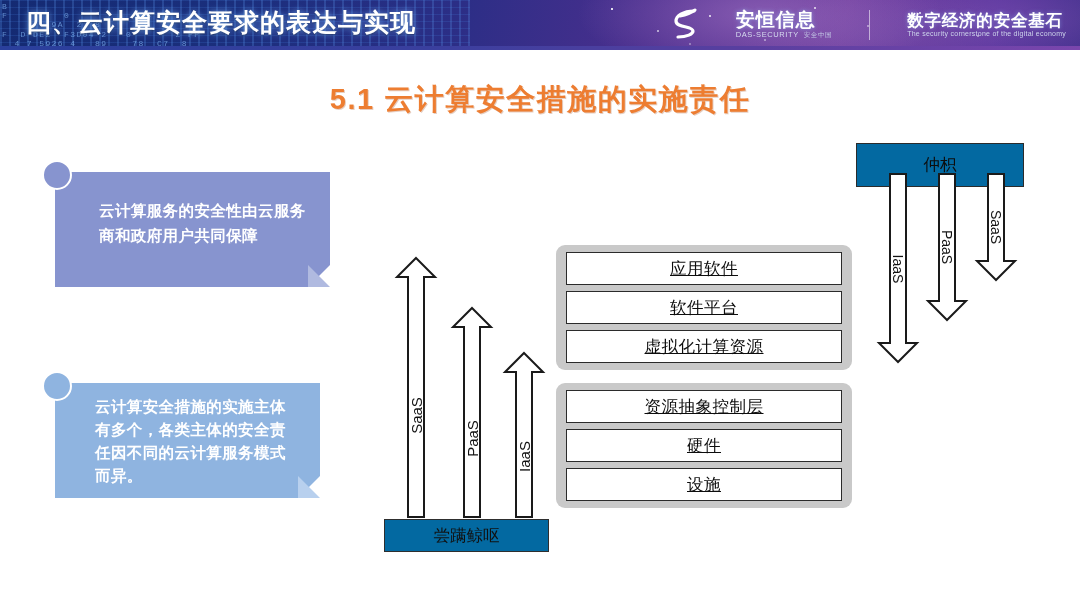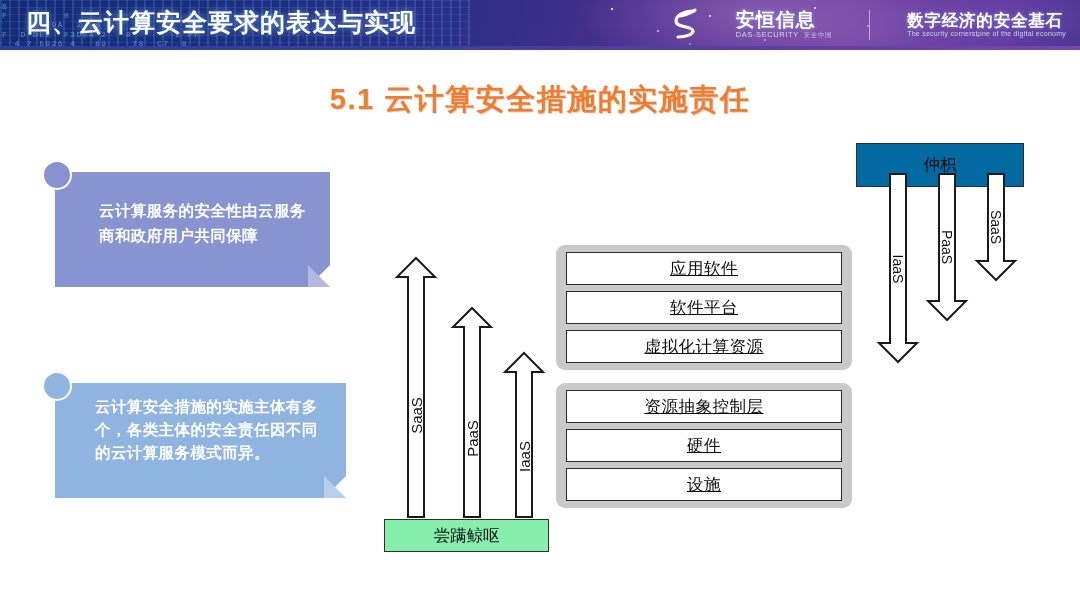--- a/index.html
+++ b/index.html
@@ -102,36 +102,36 @@
     border-radius:50%; border:2.5px solid #ffffff;
   }
   .callout .txt {
     position:absolute; left:44px; top:26px; right:20px;
     font-size:15.5px; font-weight:bold; color:#ffffff; line-height:25px; letter-spacing:.4px;
   }
   .c1 { left:55px; top:172px; width:275px; height:115px; }
   .c1 .body { background:#8794cf; }
   .c1 .fold { background:#b0bae0; }
   .c1 .dot  { background:#8794cf; }
-  .c2 { left:55px; top:383px; width:291px; height:115px; }
+  .c2 { left:55px; top:383px; width:265px; height:115px; }
   .c2 .body { background:#8fb4e0; }
   .c2 .fold { background:#b8d0ee; }
   .c2 .dot  { background:#8fb4e0; }
   .c2 .txt { left:40px; top:12px; line-height:23px; }
 
   
   .uparrow { position:absolute; }
   .uparrow svg { display:block; }
   .uparrow .lbl {
     position:absolute; left:50%; transform:translateX(-50%) rotate(-90deg);
     transform-origin:center; font-size:15px; color:#111; white-space:nowrap;
   }
   .base-box {
     position:absolute; left:384px; top:519px; width:165px; height:33px;
-    border:1.6px solid #2e2e2e; background:#86efac;
+    border:1.6px solid #2e2e2e; background:#0369a1;
     display:flex; align-items:center; justify-content:center;
     font-size:16.5px; color:#111;
   }
 
   
   .stack {
     position:absolute; background:#c9c9c9; border-radius:9px;
     padding:7px 10px; display:flex; flex-direction:column; gap:6px;
   }
   .stack .cell {

